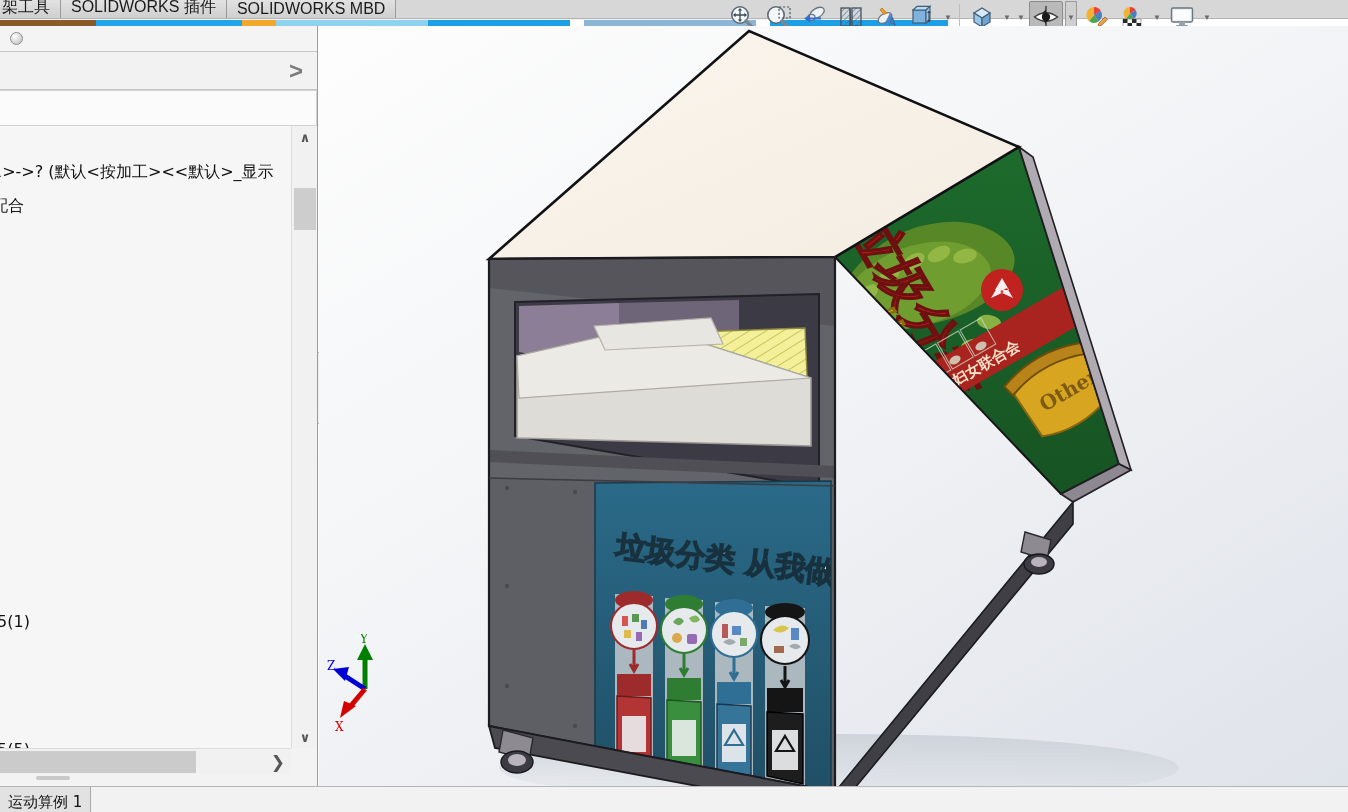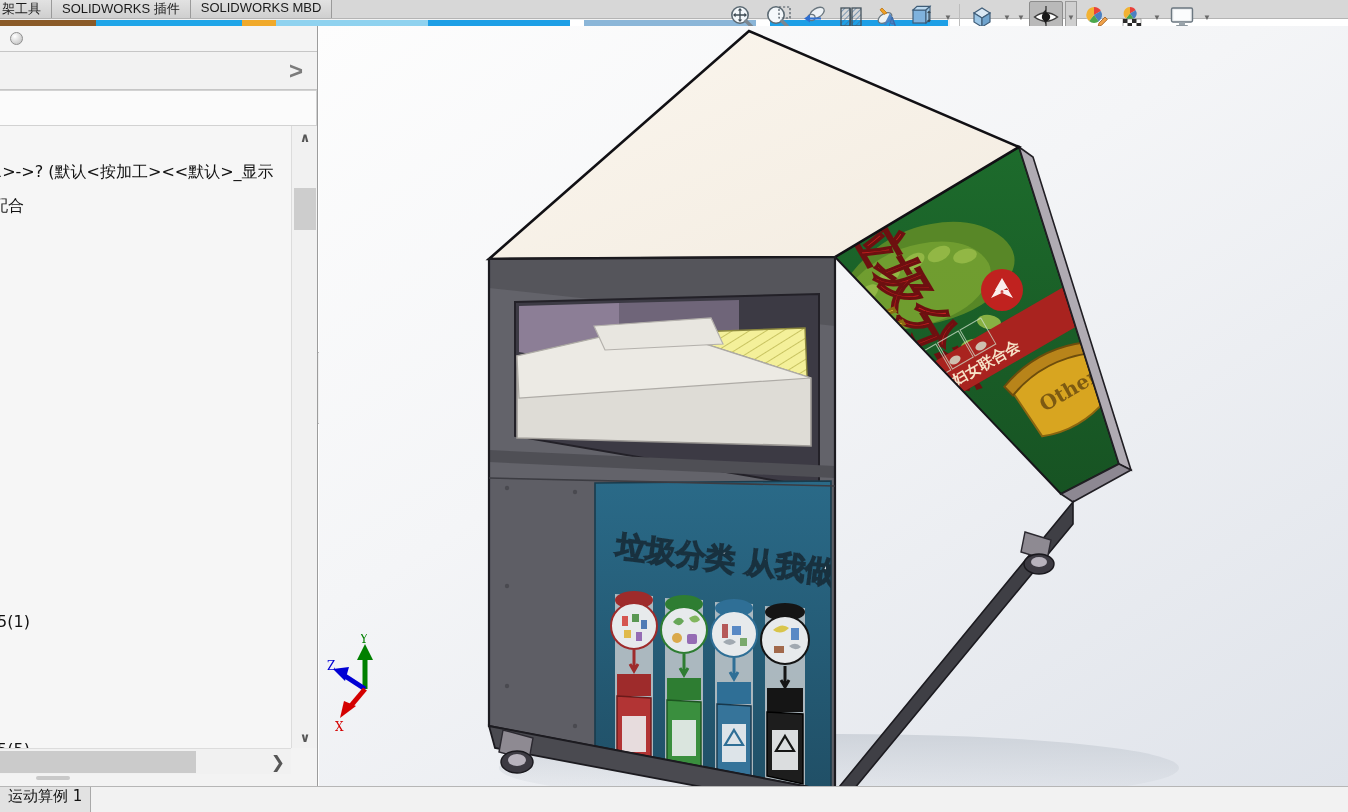--- a/index.html
+++ b/index.html
@@ -10,22 +10,22 @@
   }
   #app { position: relative; width: 1348px; height: 812px; overflow: hidden; }
 
   
   .menubar {
     position: absolute; left: 0; top: 0; width: 1348px; height: 19px;
     background: #d7d7d7; display: flex; align-items: stretch;
     border-bottom: 1px solid #b4b4b4;
   }
   .menutab {
-    display: flex; align-items: flex-start; padding: 0 10px;
-    font-size: 13px; color: #1a1a1a; white-space: nowrap;
+    display: flex; align-items: flex-end; padding: 0 10px;
+    font-size: 16px; color: #1a1a1a; white-space: nowrap;
     border-right: 1px solid #9a9a9a;
     background: linear-gradient(#e2e2e2, #cfcfcf);
   }
   .menutab.first { border-left: none; padding-left: 2px; }
 
   
   .ribbonstrip {
     position: absolute; left: 0; top: 19px; width: 950px; height: 7px;
     background: #f2f2f2; overflow: hidden;
   }
@@ -149,21 +149,21 @@
   
   .triad { position: absolute; left: 4px; bottom: 52px; }
 
   
   .statusbar {
     position: absolute; left: 0; bottom: 0; width: 1348px; height: 26px;
     background: #f0f0f0; border-top: 1px solid #b6b6b6; display: flex;
     align-items: stretch;
   }
   .mstab {
-    display: flex; align-items: flex-start; padding: 0 8px; font-size: 15px;
+    display: flex; align-items: flex-end; padding: 0 8px; font-size: 15px;
     color: #111; background: #e2e2e2; border-right: 1px solid #a9a9a9;
     white-space: nowrap; font-family: "DejaVu Sans", sans-serif;
   }
   .statusfill { flex: 1; background: #f2f2f2; }
 </style>
 </head>
 <body>
 
 <div id="app">
 

